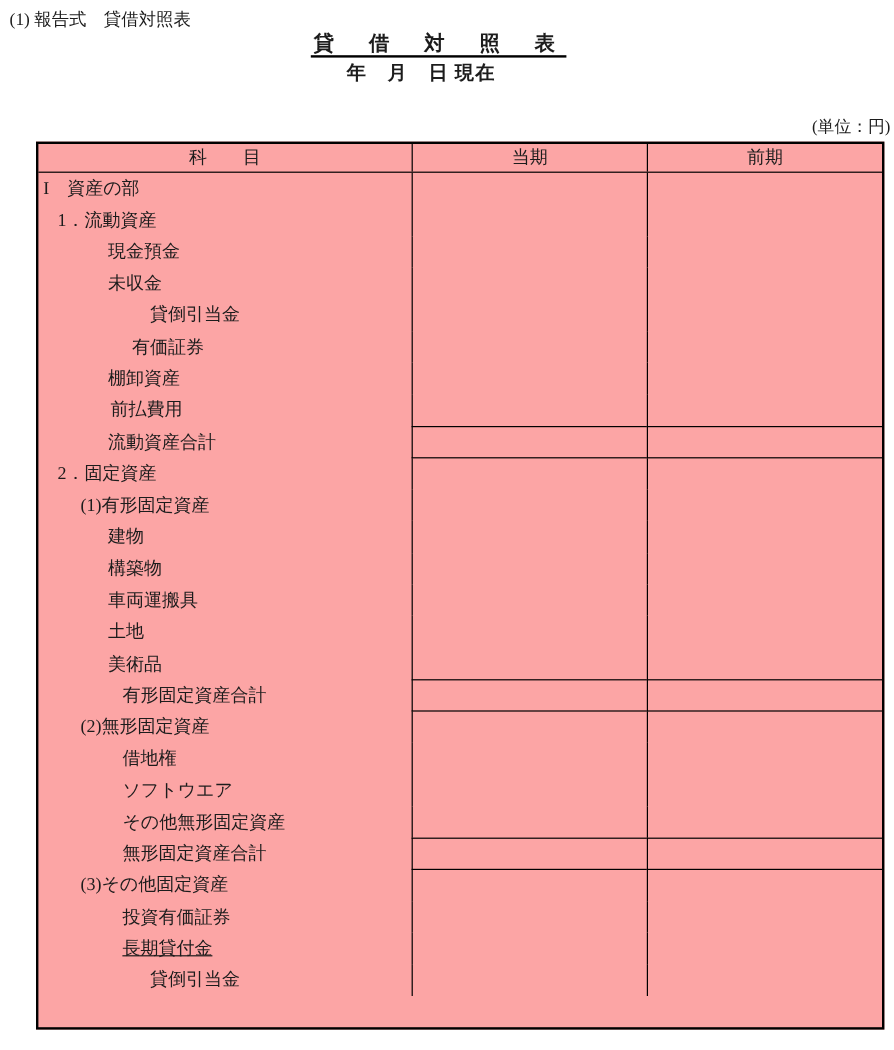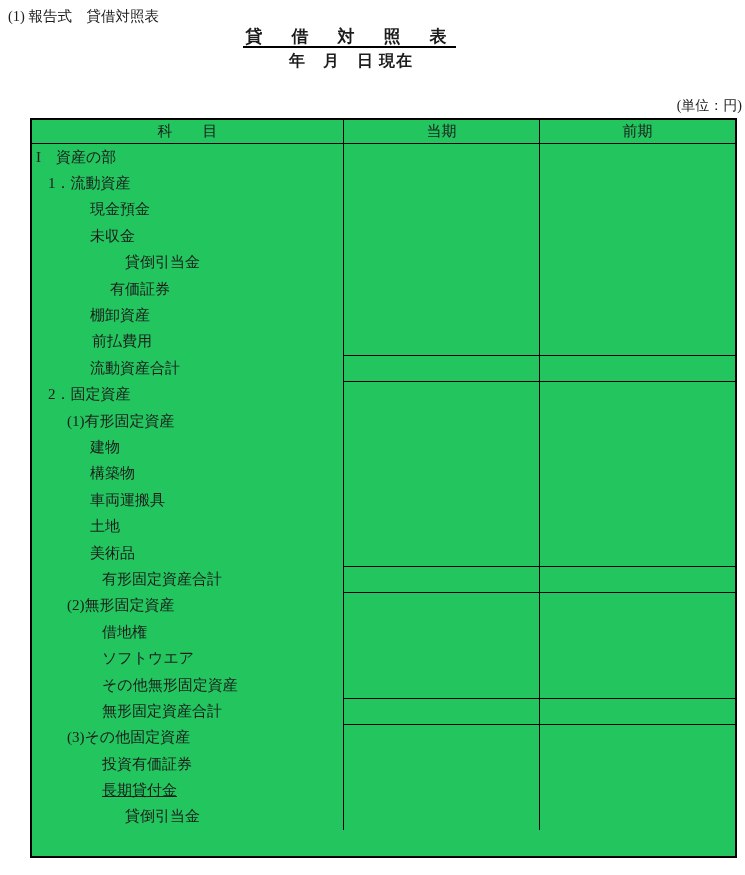--- a/index.html
+++ b/index.html
@@ -18,21 +18,21 @@
   .heading {
     position: absolute;
     top: 7px;
     left: 8px;
     font-size: 14.5px;
     white-space: pre;
   }
   .title-wrap {
     position: absolute;
     top: 27px;
-    left: 0;
+    left: 16px;
     width: 636px;
     text-align: center;
   }
   .title {
     position: relative;
     left: 31px;
     display: inline-block;
     font-size: 17px;
     font-weight: bold;
     letter-spacing: 6px;
@@ -66,21 +66,21 @@
     font-size: 14px;
   }
   .btable {
     position: absolute;
     top: 118px;
     left: 30px;
     width: 707px;
     height: 740px;
     border: 2px solid #000;
     box-sizing: border-box;
-    background: #22c55e;
+    background: #fca5a5;
   }
   .thead {
     display: grid;
     grid-template-columns: 311px 196px 196px;
     height: 23px;
     border-bottom: 1px solid #000;
   }
   .thead .hcell {
     display: flex;
     align-items: center;

